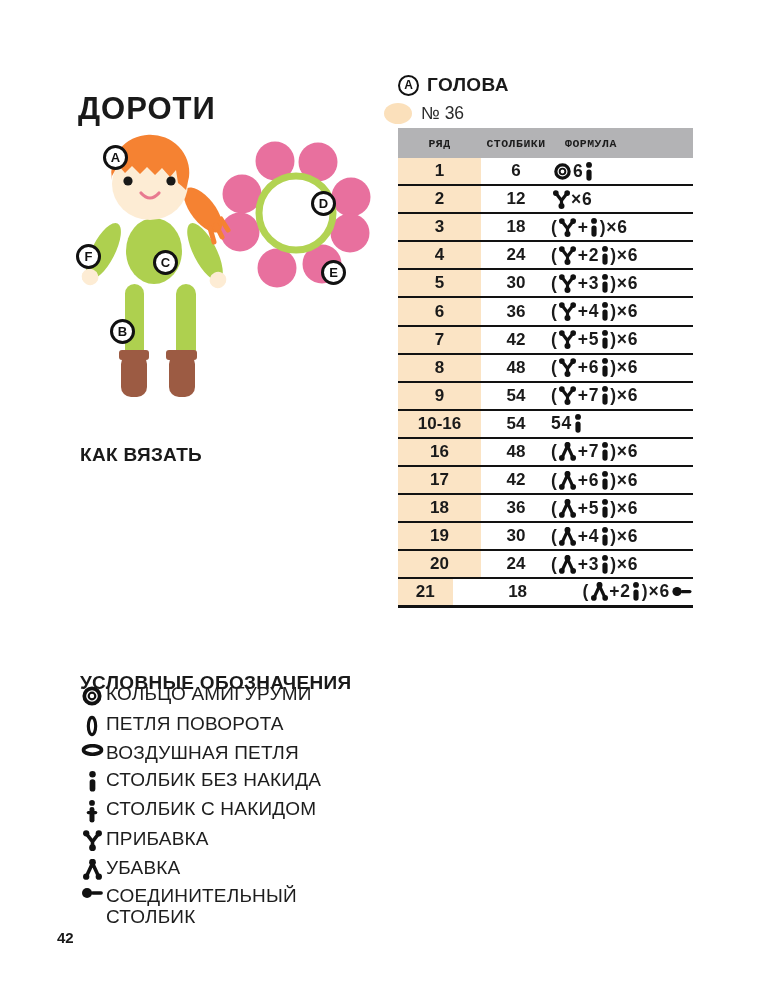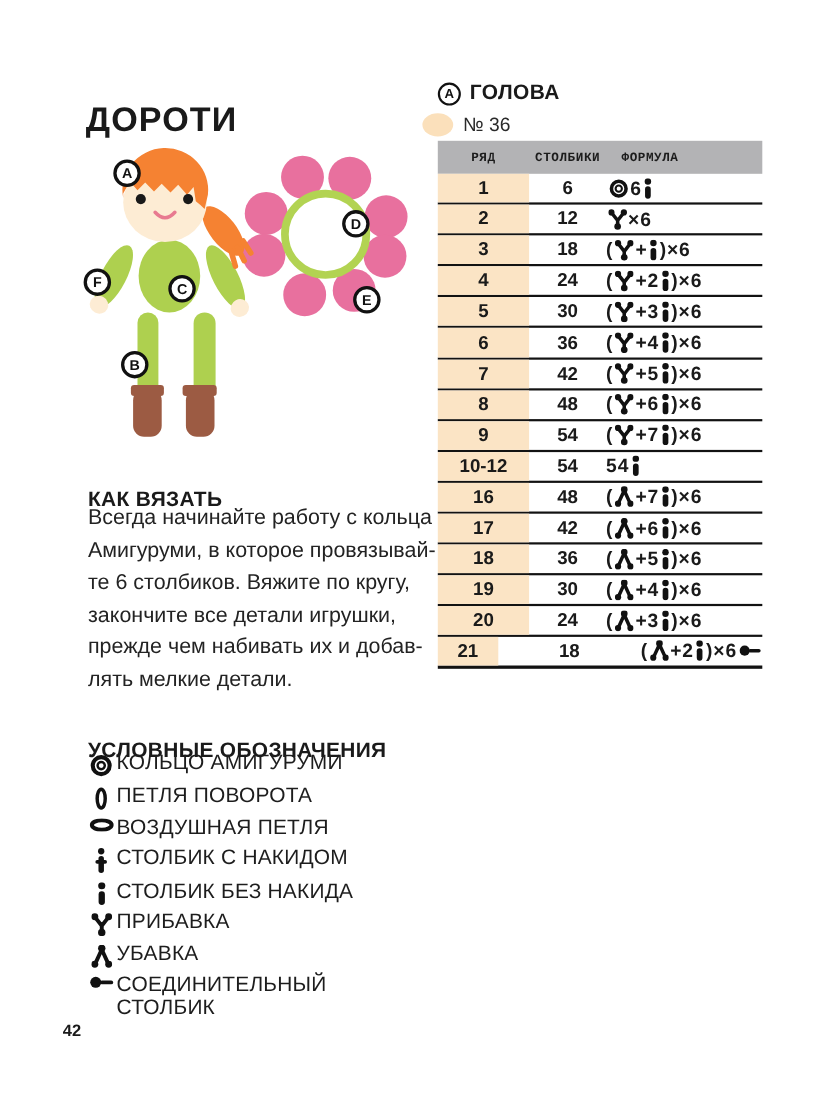--- a/index.html
+++ b/index.html
@@ -119,26 +119,20 @@
 
     <div class="part-badge" style="left:103px;top:145px;">A</div>
     <div class="part-badge" style="left:110px;top:319px;">B</div>
     <div class="part-badge" style="left:153px;top:250px;">C</div>
     <div class="part-badge" style="left:311px;top:191px;">D</div>
     <div class="part-badge" style="left:321px;top:260px;">E</div>
     <div class="part-badge" style="left:76px;top:244px;">F</div>
   </div>
 
   <h2 class="howto-heading">КАК ВЯЗАТЬ</h2>
-  <div class="howto-text">Всегда начинайте работу с кольца
-Амигуруми, в которое провязывай-
-те 6 столбиков. Вяжите по кругу,
-закончите все детали игрушки,
-прежде чем набивать их и добав-
-лять мелкие детали.</div>
 
   <h2 class="legend-heading">УСЛОВНЫЕ ОБОЗНАЧЕНИЯ</h2>
   <div class="legend-list">
       <div class="legend-item">
         <span class="legend-ic">
           <svg class="ic ic-ring" viewBox="0 0 20 20">
             <circle cx="10" cy="10" r="7" fill="none" stroke="#111" stroke-width="3.4"></circle>
             <circle cx="10" cy="10" r="3" fill="none" stroke="#111" stroke-width="2"></circle>
           </svg>
         </span>
@@ -152,39 +146,39 @@
         </span>
         <span class="legend-label">ПЕТЛЯ ПОВОРОТА</span>
       </div>
       <div class="legend-item">
         <span class="legend-ic">
           <svg class="ic ic-chain" viewBox="0 0 21 11">
             <ellipse cx="10.5" cy="5.5" rx="8.2" ry="3.9" fill="none" stroke="#111" stroke-width="3.4"></ellipse>
           </svg>
         </span>
         <span class="legend-label">ВОЗДУШНАЯ ПЕТЛЯ</span>
+      </div>
+      <div class="legend-item">
+        <span class="legend-ic">
+          <svg class="ic ic-sc" viewBox="0 0 9 22">
+            <circle cx="4.5" cy="3.4" r="3.4" fill="#111"></circle>
+            <rect x="1.5" y="8.6" width="6" height="13" rx="3" fill="#111"></rect>
+          </svg>
+        </span>
+        <span class="legend-label">СТОЛБИК БЕЗ НАКИДА</span>
       </div>
       <div class="legend-item">
         <span class="legend-ic">
           <svg class="ic ic-dc" viewBox="0 0 12 24">
             <circle cx="6" cy="3" r="3" fill="#111"></circle>
             <rect x="3.4" y="7.4" width="5.2" height="16.2" rx="2.6" fill="#111"></rect>
             <rect x="0.5" y="11.4" width="11" height="3.4" rx="1.7" fill="#111"></rect>
           </svg>
         </span>
         <span class="legend-label">СТОЛБИК С НАКИДОМ</span>
-      </div>
-      <div class="legend-item">
-        <span class="legend-ic">
-          <svg class="ic ic-sc" viewBox="0 0 9 22">
-            <circle cx="4.5" cy="3.4" r="3.4" fill="#111"></circle>
-            <rect x="1.5" y="8.6" width="6" height="13" rx="3" fill="#111"></rect>
-          </svg>
-        </span>
-        <span class="legend-label">СТОЛБИК БЕЗ НАКИДА</span>
       </div>
       <div class="legend-item">
         <span class="legend-ic">
           <svg class="ic ic-inc" viewBox="0 0 18 20">
             <circle cx="3" cy="3.2" r="3" fill="#111"></circle>
             <circle cx="15" cy="3.2" r="3" fill="#111"></circle>
             <circle cx="9" cy="16.8" r="3.2" fill="#111"></circle>
             <path d="M3.5 4 L9 11 L14.5 4 M9 10 L9 16" stroke="#111" stroke-width="3.4" fill="none" stroke-linecap="round" stroke-linejoin="round"></path>
           </svg>
         </span>
@@ -419,21 +413,21 @@
             <span class="f-ic">
               <svg class="ic ic-sc" viewBox="0 0 9 22">
                 <circle cx="4.5" cy="3.4" r="3.4" fill="#111"></circle>
                 <rect x="1.5" y="8.6" width="6" height="13" rx="3" fill="#111"></rect>
               </svg>
             </span>
             <span class="f-txt">)×6</span>
           </div>
         </div>
         <div class="trow">
-          <div class="tc tc1">10-12</div>
+          <div class="tc tc1">10-16</div>
           <div class="tc tc2">54</div>
           <div class="tc tc3">
             <span class="f-txt">54</span>
             <span class="f-ic">
               <svg class="ic ic-sc" viewBox="0 0 9 22">
                 <circle cx="4.5" cy="3.4" r="3.4" fill="#111"></circle>
                 <rect x="1.5" y="8.6" width="6" height="13" rx="3" fill="#111"></rect>
               </svg>
             </span>
           </div>

